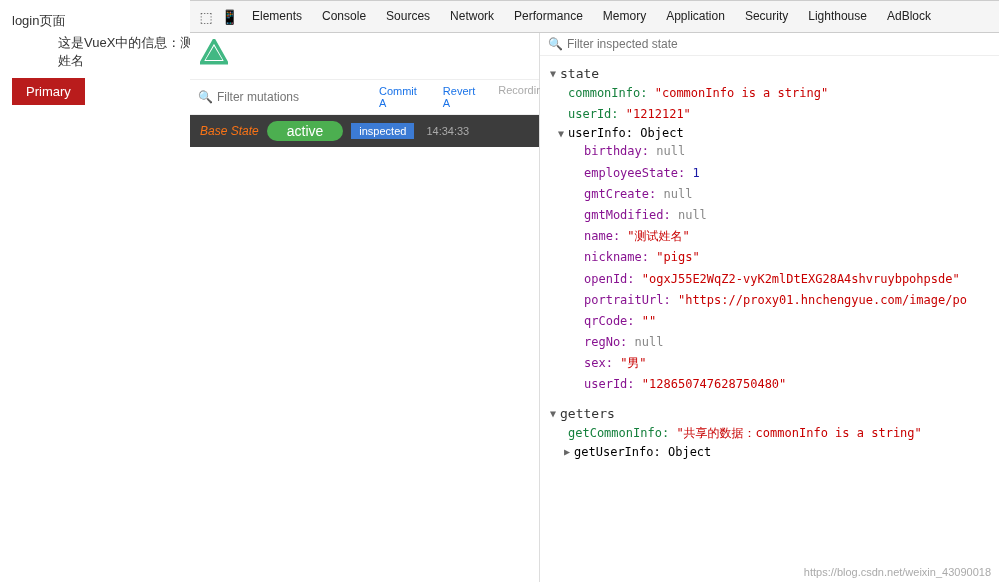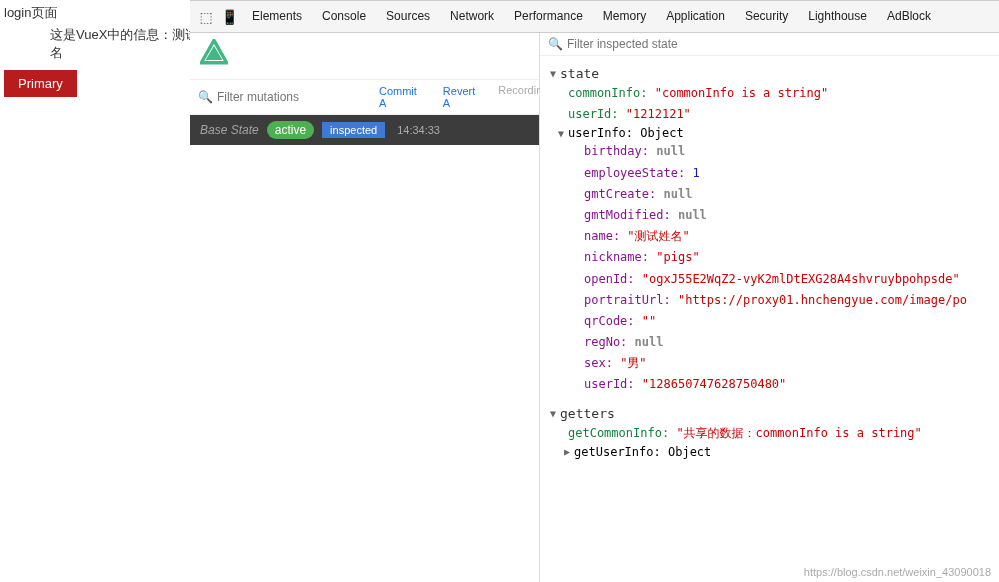--- a/index.html
+++ b/index.html
@@ -4,21 +4,21 @@
   <style>
     * { margin: 0; padding: 0; box-sizing: border-box; }
     body { font-family: 'Microsoft YaHei', Arial, sans-serif; font-size: 13px; background: #fff; overflow: hidden; }
 
     
     .page-area {
       position: absolute;
       top: 0; left: 0; width: 228px; height: 90px;
       background: #fff;
       border-right: 1px solid #ddd;
-      padding: 4px;
+      padding: 12px;
     }
     .page-title { font-size: 13px; color: #333; margin-bottom: 4px; }
     .page-info { font-size: 13px; color: #333; margin-bottom: 8px; margin-left: 46px; }
     .primary-btn {
       background: #b91c1c;
       color: #fff;
       border: none;
       padding: 6px 14px;
       border-radius: 0;
       cursor: pointer;
@@ -126,29 +126,29 @@
 
     
     .state-header {
       display: flex;
       align-items: center;
       background: #3c3c3c;
       padding: 6px 10px;
       gap: 8px;
     }
     .state-base {
-      color: #a3a3a3;
+      color: #f97316;
       font-size: 12px;
       font-style: italic;
     }
     .badge-active {
       background: #4CAF50;
       color: #fff;
-      font-size: 12px;
-      padding: 2px 8px;
+      font-size: 14px;
+      padding: 2px 20px;
       border-radius: 10px;
       cursor: pointer;
     }
     .badge-inspected {
       background: #3c7bd4;
       color: #fff;
       font-size: 11px;
       padding: 2px 8px;
       border-radius: 0;
       cursor: pointer;
@@ -205,21 +205,21 @@
     .tree-item .colon { color: #333; }
     .tree-item .string-val { color: #c80000; }
 
     .tree-sub-item {
       padding: 1px 10px 1px 44px;
       line-height: 1.6;
     }
     .tree-sub-item .key { color: #881391; }
     .tree-sub-item .string-val { color: #c80000; }
     .tree-sub-item .num-val { color: #1a1aa6; }
-    .tree-sub-item .null-val { color: #888; font-weight: bold; }
+    .tree-sub-item .null-val { color: #888; }
     .obj-header {
       padding: 1px 10px 1px 10px;
       display: flex;
       align-items: center;
       cursor: pointer;
     }
     .obj-header .arrow { color: #666; font-size: 10px; margin-right: 4px; }
 
     .getters-section { margin-top: 8px; }
     .getters-sub {

